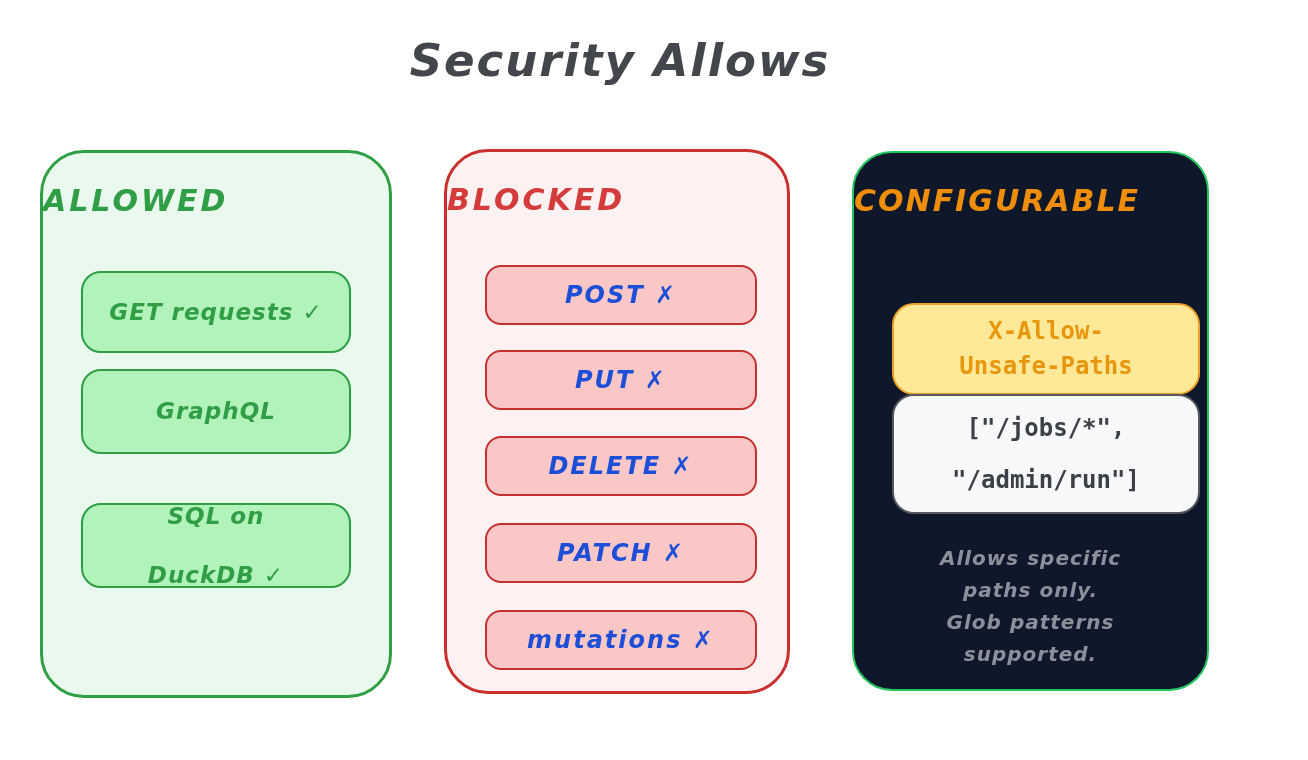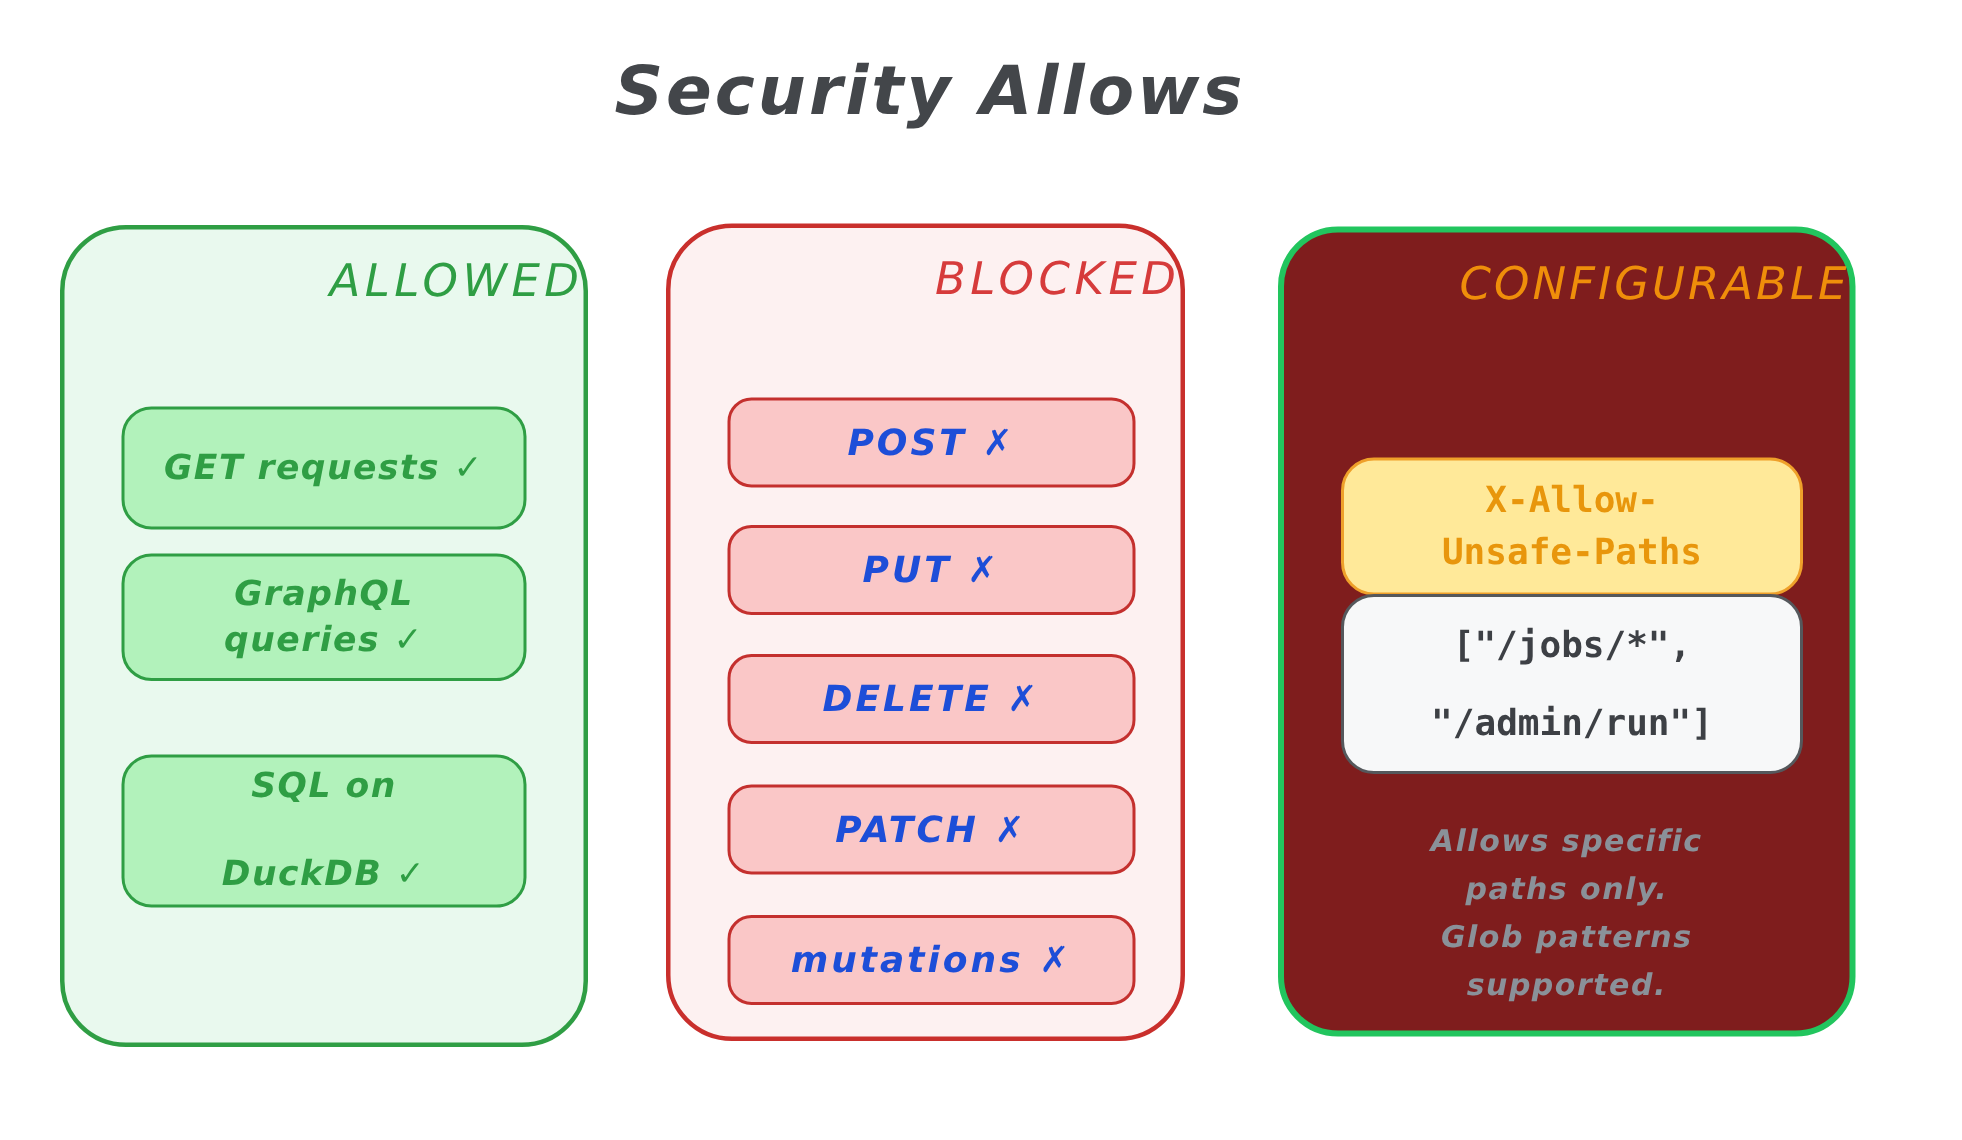--- a/index.html
+++ b/index.html
@@ -26,26 +26,26 @@
     font-style: italic;
     letter-spacing: 2px;
     color: #43464a;
   }
   .col {
     position: absolute;
     box-sizing: border-box;
     border-radius: 44px;
   }
   .col-header {
-    text-align: right;
+    text-align: left;
     font-size: 30px;
-    font-weight: 400;
+    font-weight: 700;
     font-style: italic;
     letter-spacing: 3px;
-    margin-top: 17px;
+    margin-top: 30px;
   }
   .chip {
     position: absolute;
     box-sizing: border-box;
     display: flex;
     flex-direction: column;
     align-items: center;
     justify-content: center;
     text-align: center;
   }
@@ -63,21 +63,21 @@
     border-radius: 20px;
     color: #2f9e44;
     font-size: 23px;
     font-weight: 600;
     font-style: italic;
     letter-spacing: 1px;
     line-height: 31px;
   }
   .chip-allowed-1 { top: 118px; height: 82px; text-align: right; }
   .chip-allowed-2 { top: 216px; height: 85px; }
-  .chip-allowed-3 { top: 350px; height: 102px; gap: 28px; }
+  .chip-allowed-3 { top: 350px; height: 85px; gap: 28px; }
   
   .col-blocked {
     left: 444px; top: 149px; width: 346px; height: 545px;
     background: #fdf1f1;
     border: 3px solid #c92f2c;
   }
   .col-blocked .col-header { color: #d63b3b; }
   .chip-red {
     left: 38px; width: 272px; height: 60px;
     background: #fac7c7;
@@ -89,23 +89,23 @@
     font-style: italic;
     letter-spacing: 2px;
   }
   .chip-blocked-1 { top: 113px; }
   .chip-blocked-2 { top: 198px; }
   .chip-blocked-3 { top: 284px; }
   .chip-blocked-4 { top: 371px; }
   .chip-blocked-5 { top: 458px; }
   
   .col-configurable {
-    left: 852px; top: 151px; width: 385px; height: 540px;
-    background: #7f1d1d;
-    border: 4px solid #22c55e;
+    left: 852px; top: 151px; width: 357px; height: 540px;
+    background: #0f172a;
+    border: 2px solid #22c55e;
     border-radius: 40px;
   }
   .col-configurable .col-header { color: #ef8e0a; letter-spacing: 2px; }
   .chip-header-token {
     left: 38px; top: 114px; width: 308px; height: 92px;
     background: #ffe999;
     border: 2px solid #efa02a;
     border-radius: 22px;
     color: #e8960c;
     font-family: "DejaVu Sans Mono", monospace;
@@ -144,21 +144,20 @@
 
   <div class="diagram-title">Security Allows</div>
 
   <div class="col col-allowed">
     <div class="col-header">ALLOWED</div>
     <div class="chip chip-green chip-allowed-1">
       <span>GET requests ✓</span>
     </div>
     <div class="chip chip-green chip-allowed-2">
       <span>GraphQL</span>
-      <span>queries ✓</span>
     </div>
     <div class="chip chip-green chip-allowed-3">
       <span>SQL on</span>
       <span>DuckDB ✓</span>
     </div>
   </div>
 
   <div class="col col-blocked">
     <div class="col-header">BLOCKED</div>
     <div class="chip chip-red chip-blocked-1">POST ✗</div>

